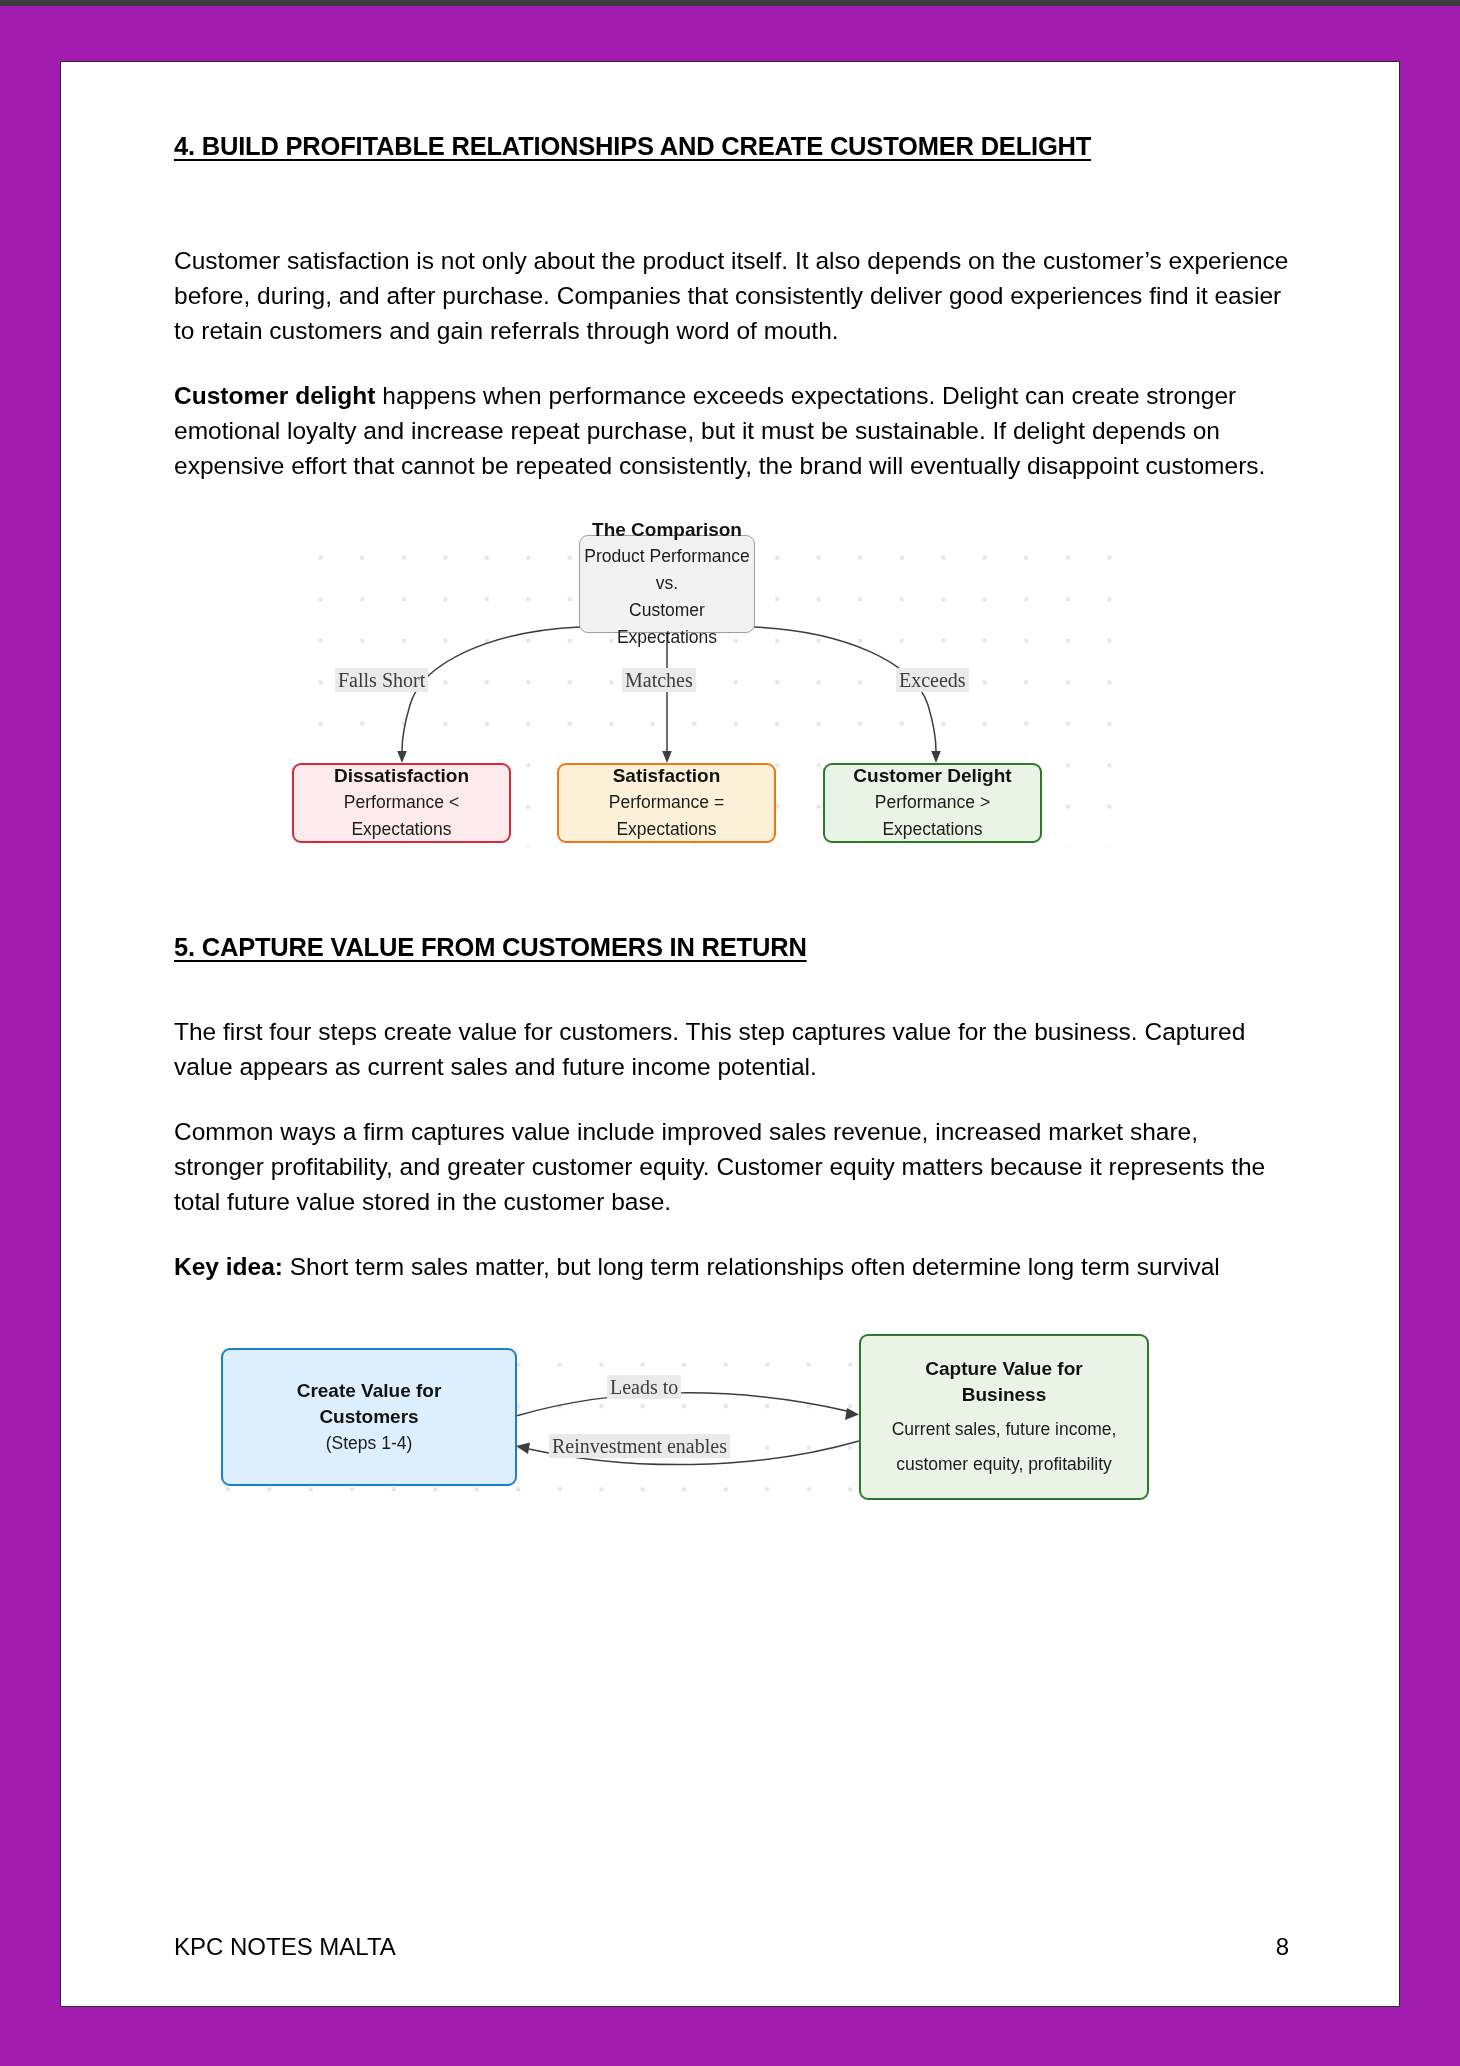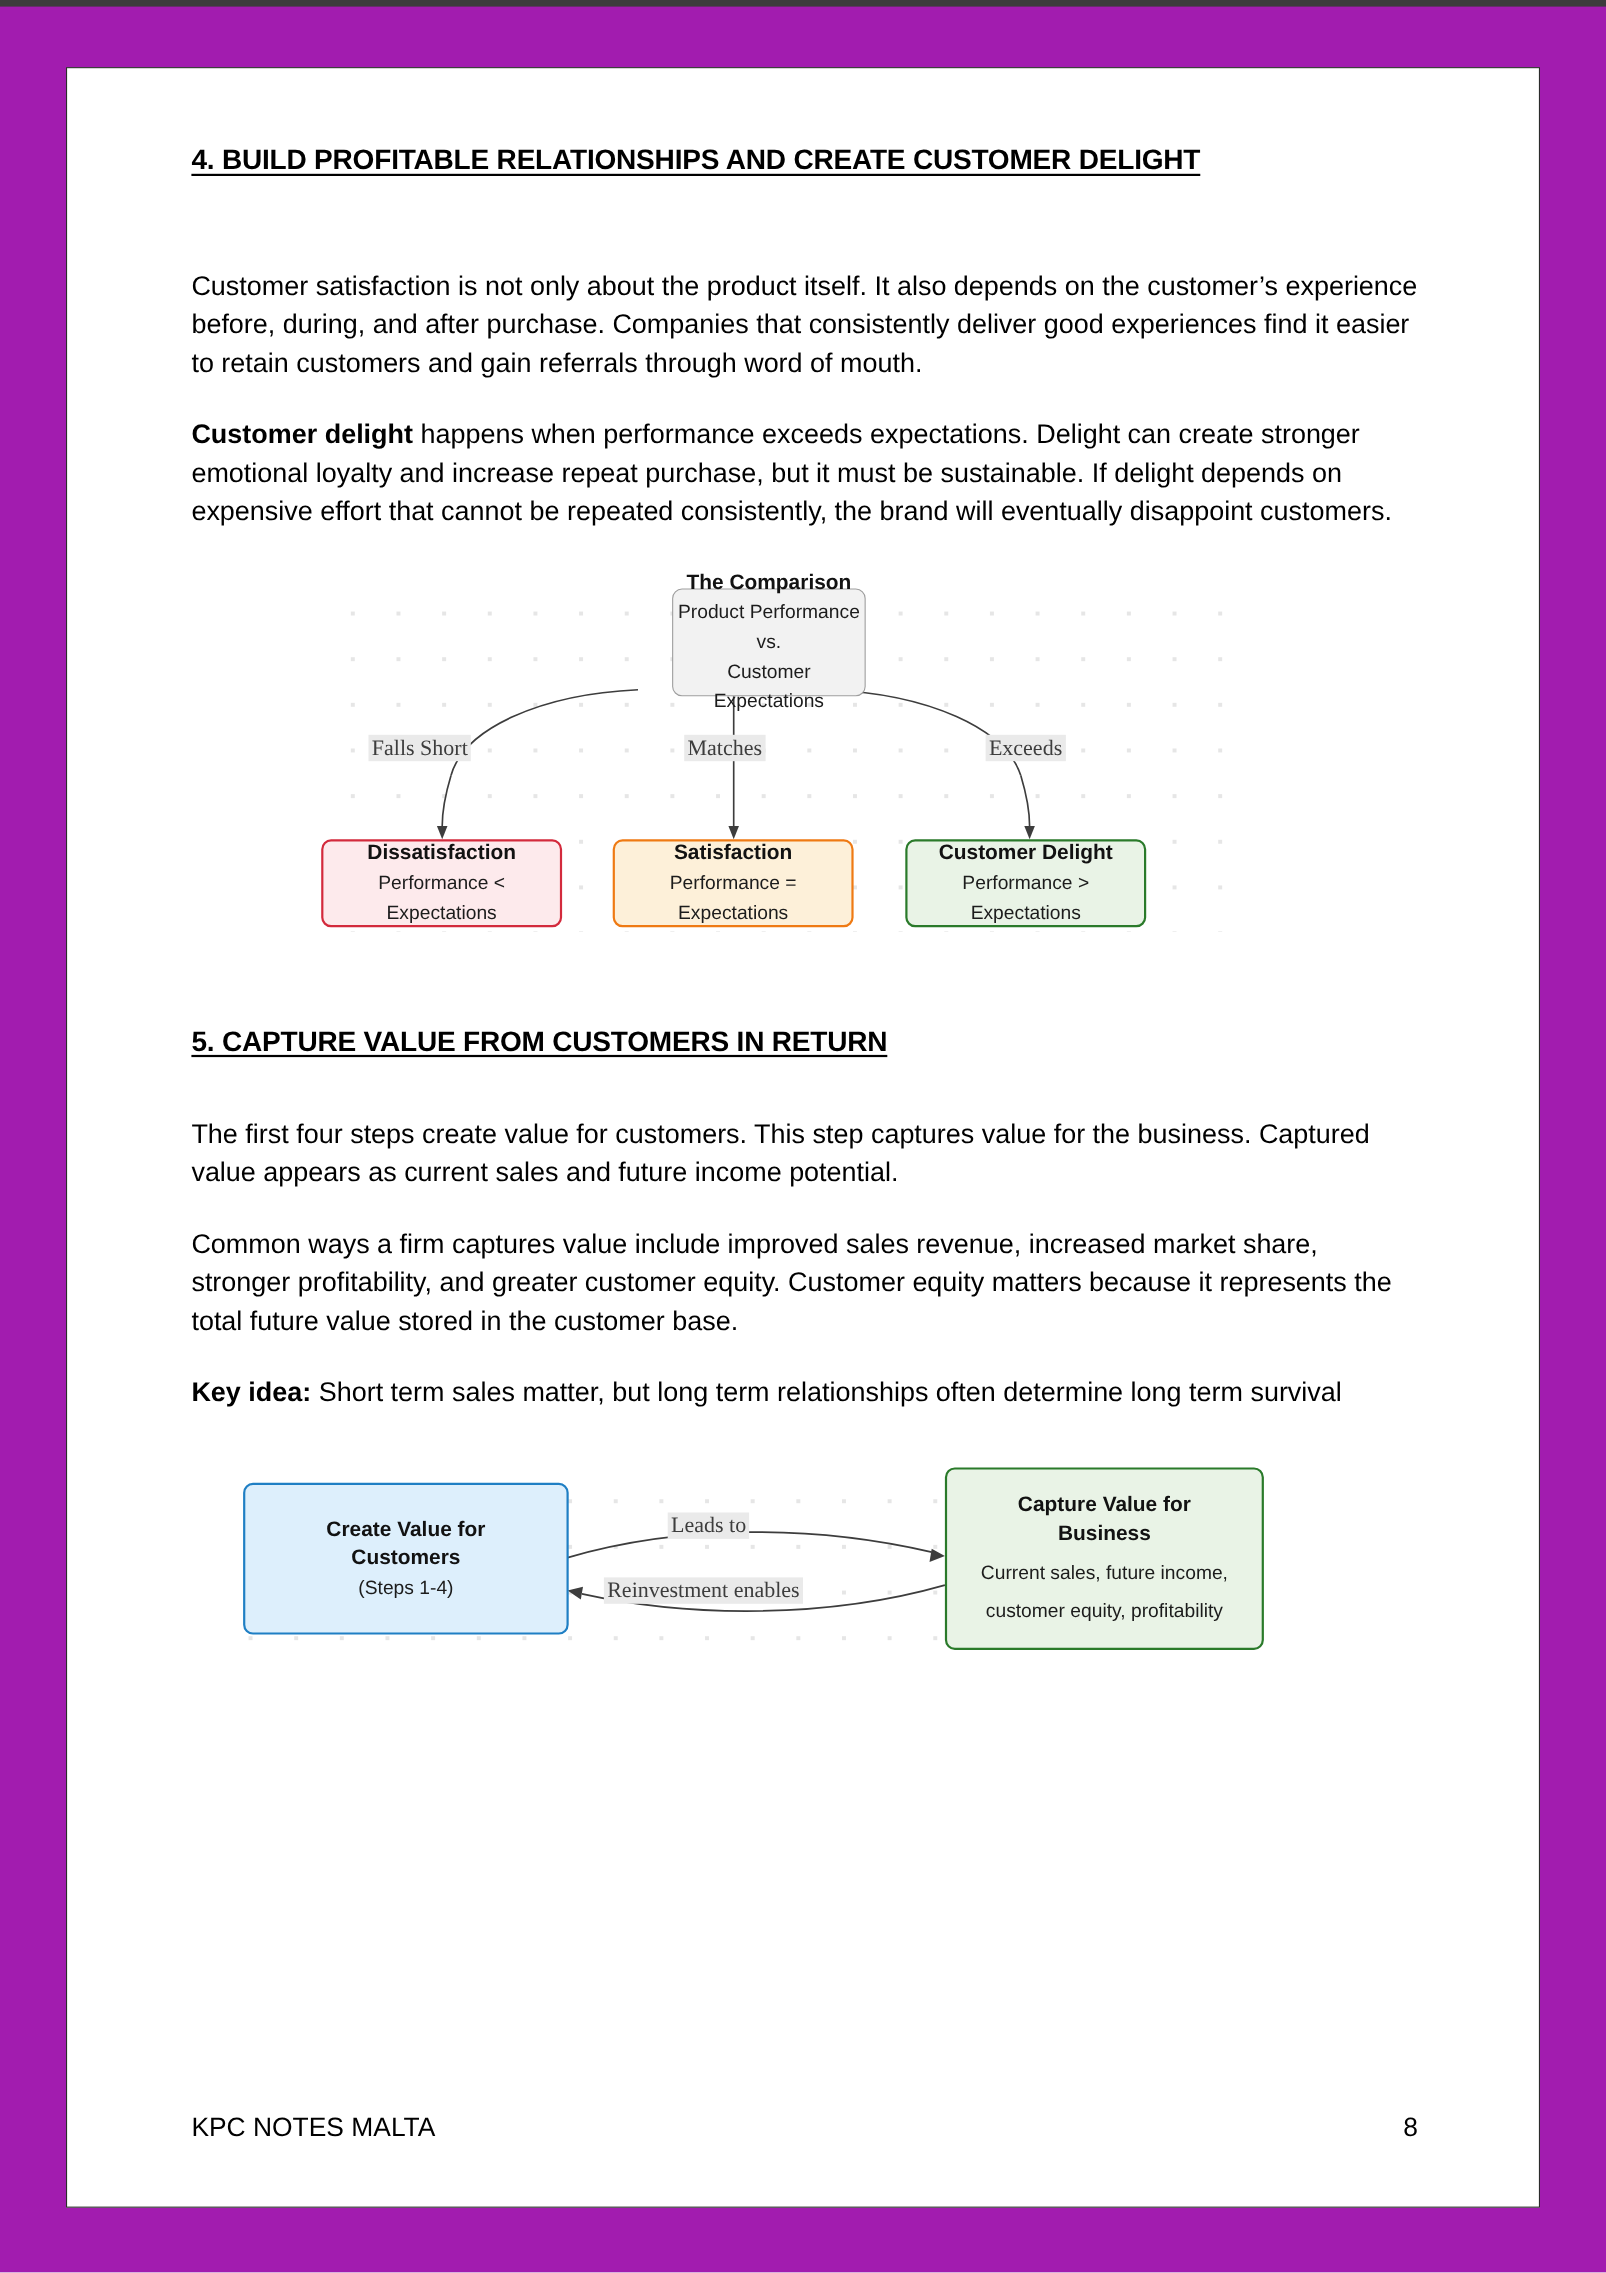--- a/index.html
+++ b/index.html
@@ -38,21 +38,21 @@
   .node .title{font-weight:bold;font-size:19px;color:#121212;line-height:26px;}
   .node .sub{font-size:17.5px;color:#1c1c1c;line-height:27px;}
 
   .edge-label{position:absolute;background:#eaeaea;color:#3d3d3d;
     font-size:20px;line-height:24px;padding:0 3px;white-space:nowrap;
     font-family:Liberation Serif, serif;}
 
   svg.edges{position:absolute;left:0;top:0;overflow:visible;}
 
   
-  #footer{position:absolute;left:113px;bottom:57px;width:1115px;
+  #footer{position:absolute;left:113px;bottom:45px;width:1115px;
     display:flex;justify-content:space-between;align-items:flex-start;}
   #footer span{font-size:24px;color:#000;font-family:"Liberation Sans",sans-serif;}
 </style>
 </head>
 <body>
 
 <div id="page-shell">
 
   <div id="top-bar"></div>
 
@@ -82,21 +82,21 @@
           <polygon points="110,236 105.2,224 114.8,224" fill="#3d3d3d"></polygon>
 
           <line x1="375" y1="106" x2="375" y2="224" stroke="#3d3d3d" stroke-width="1.5"></line>
           <polygon points="375,236 370.2,224 379.8,224" fill="#3d3d3d"></polygon>
 
           <path d="M 462,100 C 552,104 622,135 636,178" fill="none" stroke="#3d3d3d" stroke-width="1.5"></path>
           <path d="M 636,178 C 642,198 644,210 644,224" fill="none" stroke="#3d3d3d" stroke-width="1.5"></path>
           <polygon points="644,236 639.2,224 648.8,224" fill="#3d3d3d"></polygon>
         </svg>
 
-        <div class="node" style="left:287px;top:8px;width:176px;height:98px;background:#f2f2f2;border:1.4px solid #9e9e9e;margin-left:32px;">
+        <div class="node" style="left:287px;top:8px;width:176px;height:98px;background:#f2f2f2;border:1.4px solid #9e9e9e;">
           <div class="title">The Comparison</div>
           <div class="sub">Product Performance vs.</div>
           <div class="sub">Customer Expectations</div>
         </div>
 
         <div class="edge-label" style="left:43px;top:141px;">Falls Short</div>
         <div class="edge-label" style="left:330px;top:141px;">Matches</div>
         <div class="edge-label" style="left:604px;top:141px;">Exceeds</div>
 
         <div class="node" style="left:0px;top:236px;width:219px;height:80px;background:#fdeaec;border:2.2px solid #d32a3c;">

